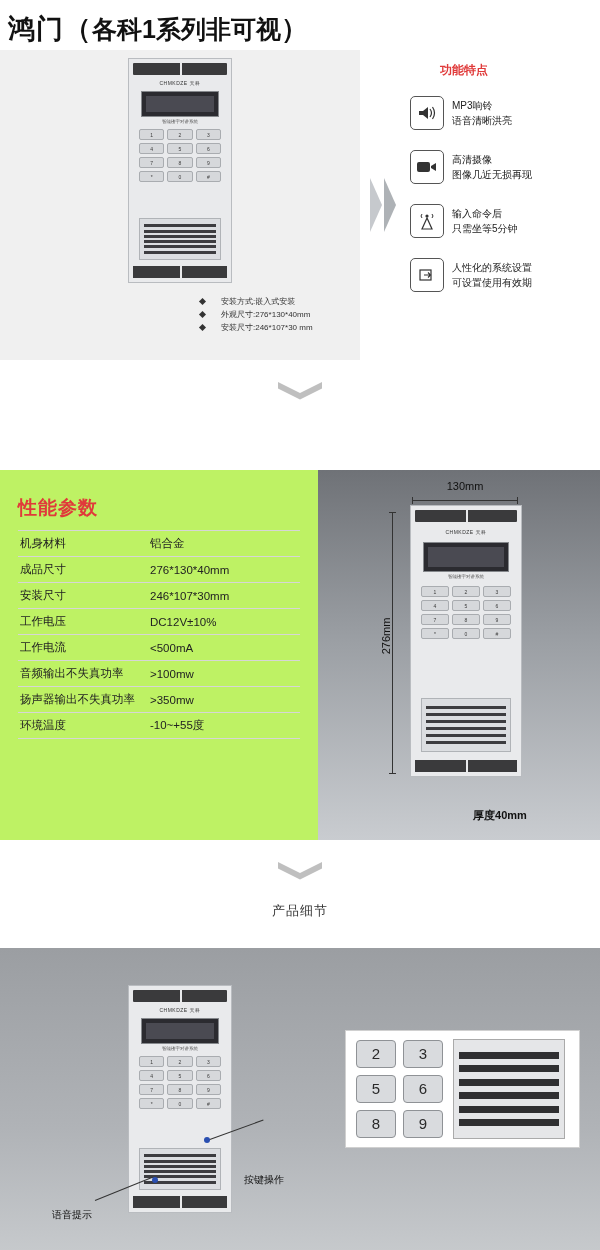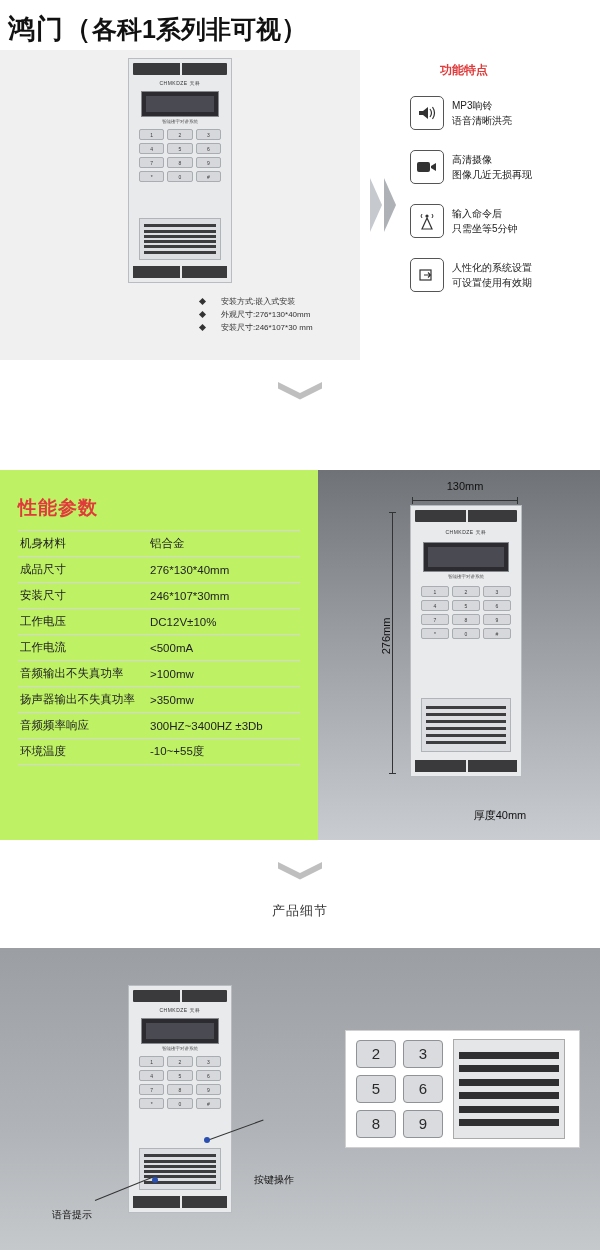--- a/index.html
+++ b/index.html
@@ -184,21 +184,21 @@
   .dim-line-v {
     position:absolute; left:392px; top:512px; width:1px; height:262px; background:#333;
   }
   .dim-line-v::before, .dim-line-v::after {
     content:""; position:absolute; left:-3px; width:7px; height:1px; background:#333;
   }
   .dim-line-v::before { top:0; }
   .dim-line-v::after { bottom:0; }
   .dim-bottom {
     position:absolute; left:440px; top:808px; width:120px; text-align:center;
-    font-size:11px; color:#111;
+    font-size:11px; color:#111;font-weight:bold;
   }
   .dev2 { left:410px; top:505px; width:112px; height:272px; }
 
   
   .detail-bg {
     position:absolute; left:0; top:948px; width:600px; height:302px;
     background:linear-gradient(180deg,#9b9ea2 0%,#b0b3b7 60%,#c6c9cc 100%);
   }
   .dev3 { left:128px; top:985px; width:104px; height:228px; }
 
@@ -387,24 +387,20 @@
       </tr>
       <tr>
         <td class="k">音频输出不失真功率</td>
         <td class="v">&gt;100mw</td>
       </tr>
       <tr>
         <td class="k">扬声器输出不失真功率</td>
         <td class="v">&gt;350mw</td>
       </tr>
       <tr>
-        <td class="k">音频频率响应</td>
-        <td class="v">300HZ~3400HZ ±3Db</td>
-      </tr>
-      <tr>
         <td class="k">环境温度</td>
         <td class="v">-10~+55度</td>
       </tr>
     </tbody>
       </table>
   </div>
 
   <div class="param-right"></div>
 
   <div class="dim-top">130mm</div>
@@ -479,21 +475,21 @@
         <div class="slat"></div>
       <div class="slat"></div>
         <div class="slat"></div>
         <div class="slat"></div>
     </div>
     <div class="dev-botbar"></div>
   </div>
 
   <div class="lead" style="left:207px; top:1140px; width:60px; transform:rotate(-20deg);"></div>
   <div class="dot" style="left:204px; top:1137px;"></div>
-  <div class="callout" style="left:244px; top:1173px;margin-left:10px;">按键操作</div>
+  <div class="callout" style="left:244px; top:1173px;">按键操作</div>
 
   <div class="lead" style="left:95px; top:1200px; width:62px; transform:rotate(-22deg);"></div>
   <div class="dot" style="left:152px; top:1177px;"></div>
   <div class="callout" style="left:52px; top:1208px;">语音提示</div>
 
   <div class="photo">
     <div class="photo-keys">
       <div class="pkey">2</div>
       <div class="pkey">3</div>
       <div class="pkey">5</div>

